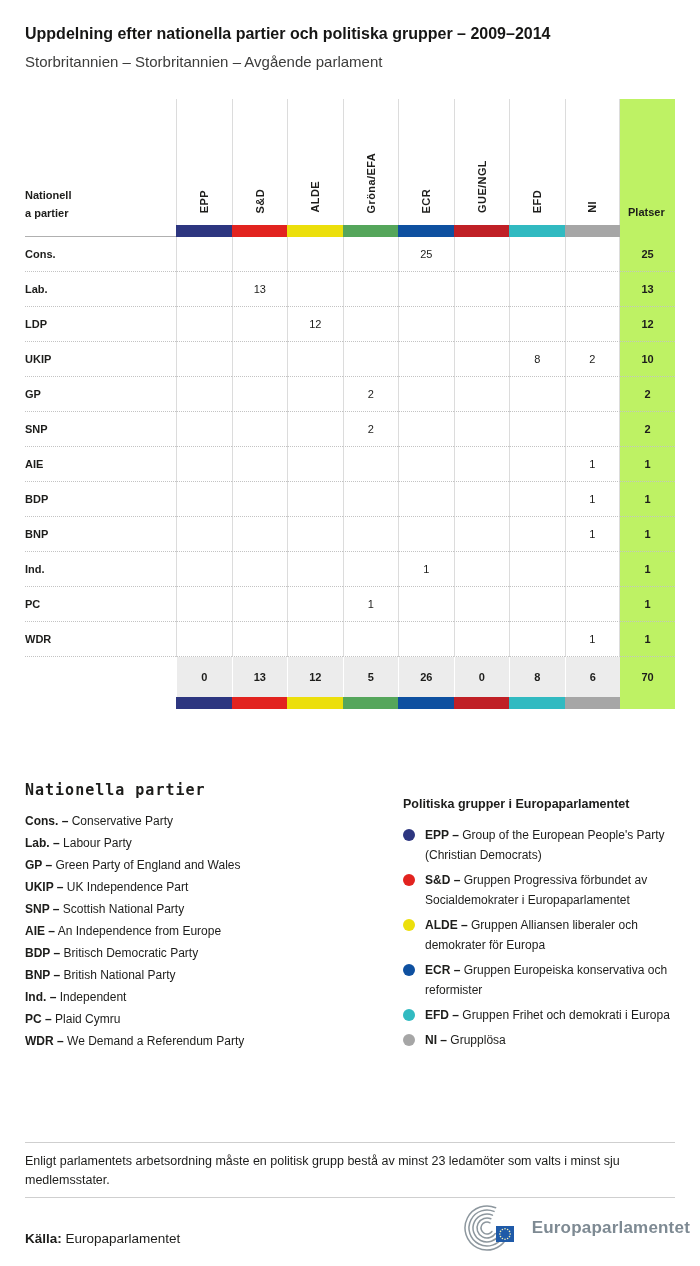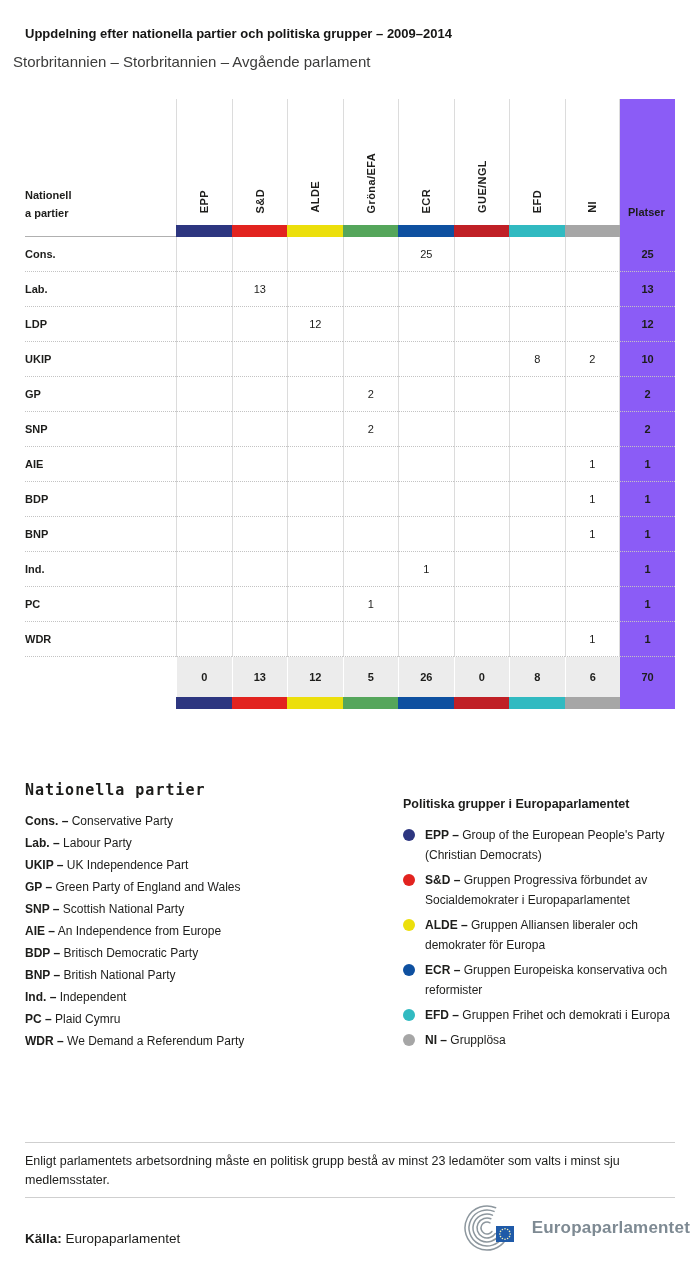--- a/index.html
+++ b/index.html
@@ -1,36 +1,36 @@
 <!DOCTYPE html>
 <html><head>
 <meta charset="utf-8">
 <style>
   * { box-sizing: border-box; }
   html,body { margin:0; padding:0; background:#fff; }
   body { font-family:"Liberation Sans", sans-serif; color:#1d1d1b; }
   .page { position:relative; width:700px; height:1266px; background:#fff; overflow:hidden; }
 
-  .title { font-size:13px; line-height:20px; font-weight:bold; margin:24px 25px 8px; color:#161615; }
-  .subtitle { font-size:15px; line-height:19px; margin:0 13px 28px; color:#3c3c3b; font-weight:normal; }
+  .title { font-size:16px; line-height:20px; font-weight:bold; margin:24px 25px 8px; color:#161615; }
+  .subtitle { font-size:15px; line-height:19px; margin:0 25px 28px; color:#3c3c3b; font-weight:normal; }
 
   
   .tbl { display:grid; grid-template-columns:151px repeat(8,55.5px) 55px;
          grid-template-rows:126px 12px repeat(12,35px) 40px 12px;
          margin-left:25px; font-size:11px; }
   .row { display:contents; }
   .c  { border-left:1px solid #dcdcdc; display:flex; align-items:center; justify-content:center; }
   .end{ border-right:1px solid #dcdcdc; }
   .hc { align-items:flex-end; padding-bottom:12px; }
   .rot{ writing-mode:vertical-rl; transform:rotate(180deg); font-weight:bold; letter-spacing:.4px; }
   .hdrlab { display:flex; align-items:flex-end; font-weight:bold; line-height:1.7;
             white-space:pre-line; padding-bottom:2px; }
   .lab { display:flex; align-items:center; font-weight:bold; }
   .db  { border-bottom:1px dotted #c3c3c3; }
-  .pl  { background:#8b5cf6; font-weight:bold; display:flex; align-items:center; justify-content:center; }
+  .pl  { background:#bef264; font-weight:bold; display:flex; align-items:center; justify-content:center; }
   .plh { align-items:flex-end; justify-content:flex-start; padding:0 0 7px 8px; }
   .barlab { border-bottom:1px solid #b0b0b0; }
   .tot { background:#ececec; font-weight:bold; display:flex; align-items:center; justify-content:center;
          border-left:1px solid #fff; }
 
   
   .legends { display:flex; justify-content:space-between; margin:72px 25px 0 25px; }
   .leg-left { width:350px; }
   .leg-left h2 { font-family:"DejaVu Sans Mono", monospace; font-size:15px; letter-spacing:1px;
                  font-weight:bold; margin:0 0 16px 0; color:#1d1d1b; }
@@ -141,22 +141,22 @@
       <div style="background-color: rgb(166, 166, 166);"></div>
       <div class="pl"></div>
     </div>
   </div>
 
   <div class="legends">
     <div class="leg-left">
       <h2>Nationella partier</h2>
       <div class="nitem"><b>Cons. –</b> <span>Conservative Party</span></div>
       <div class="nitem"><b>Lab. –</b> <span>Labour Party</span></div>
+      <div class="nitem"><b>GP –</b> <span>Green Party of England and Wales</span></div>
       <div class="nitem"><b>UKIP –</b> <span>UK Independence Part</span></div>
-      <div class="nitem"><b>GP –</b> <span>Green Party of England and Wales</span></div>
       <div class="nitem"><b>SNP –</b> <span>Scottish National Party</span></div>
       <div class="nitem"><b>AIE –</b> <span>An Independence from Europe</span></div>
       <div class="nitem"><b>BDP –</b> <span>Britisch Democratic Party</span></div>
       <div class="nitem"><b>BNP –</b> <span>British National Party</span></div>
       <div class="nitem"><b>Ind. –</b> <span>Independent</span></div>
       <div class="nitem"><b>PC –</b> <span>Plaid Cymru</span></div>
       <div class="nitem"><b>WDR –</b> <span>We Demand a Referendum Party</span></div>
     </div>
 
     <div class="leg-right">

